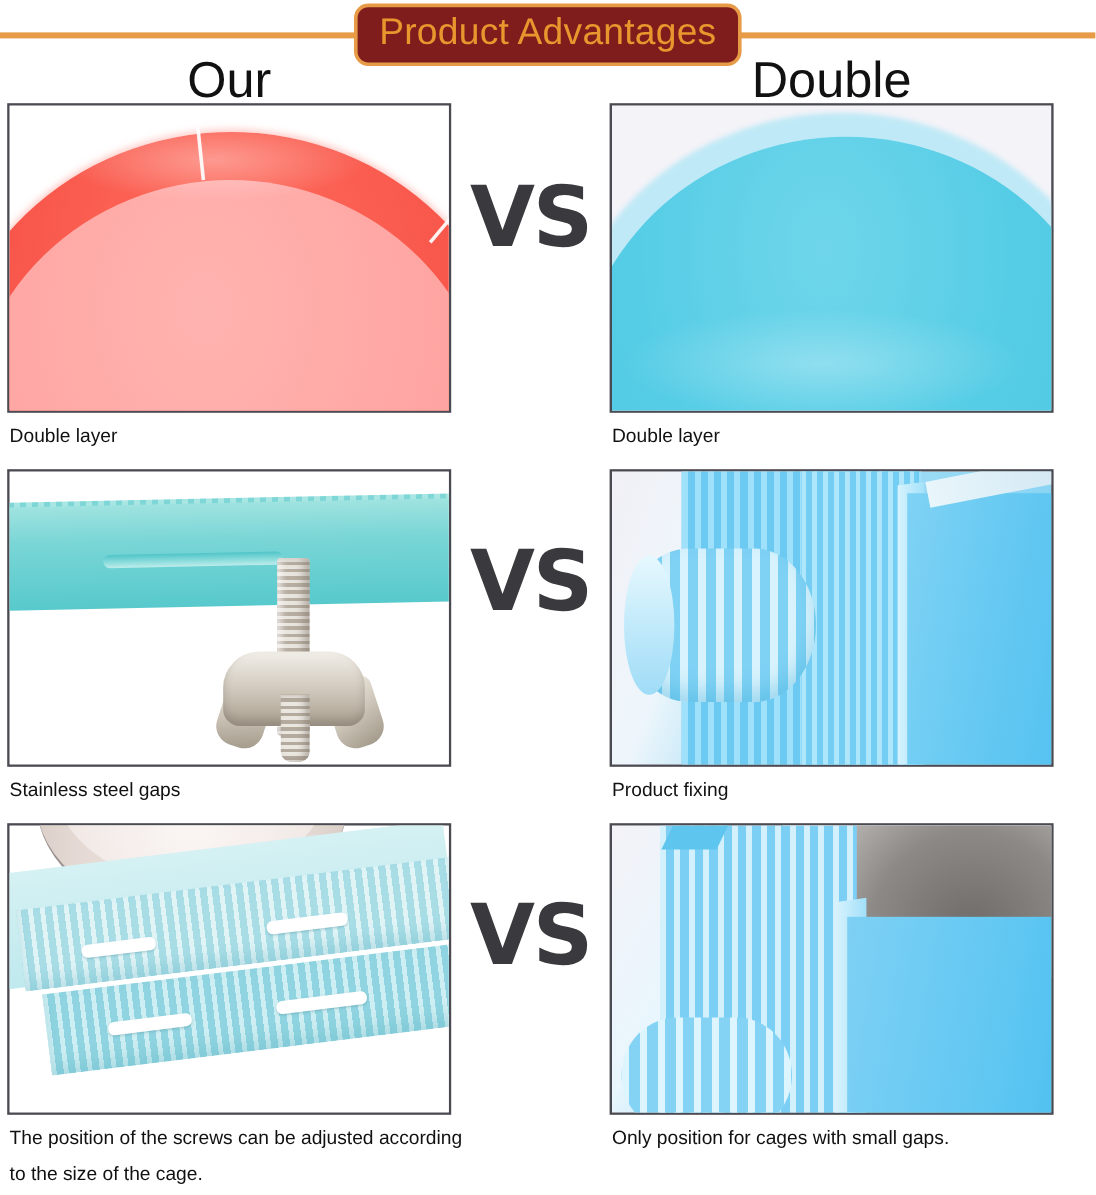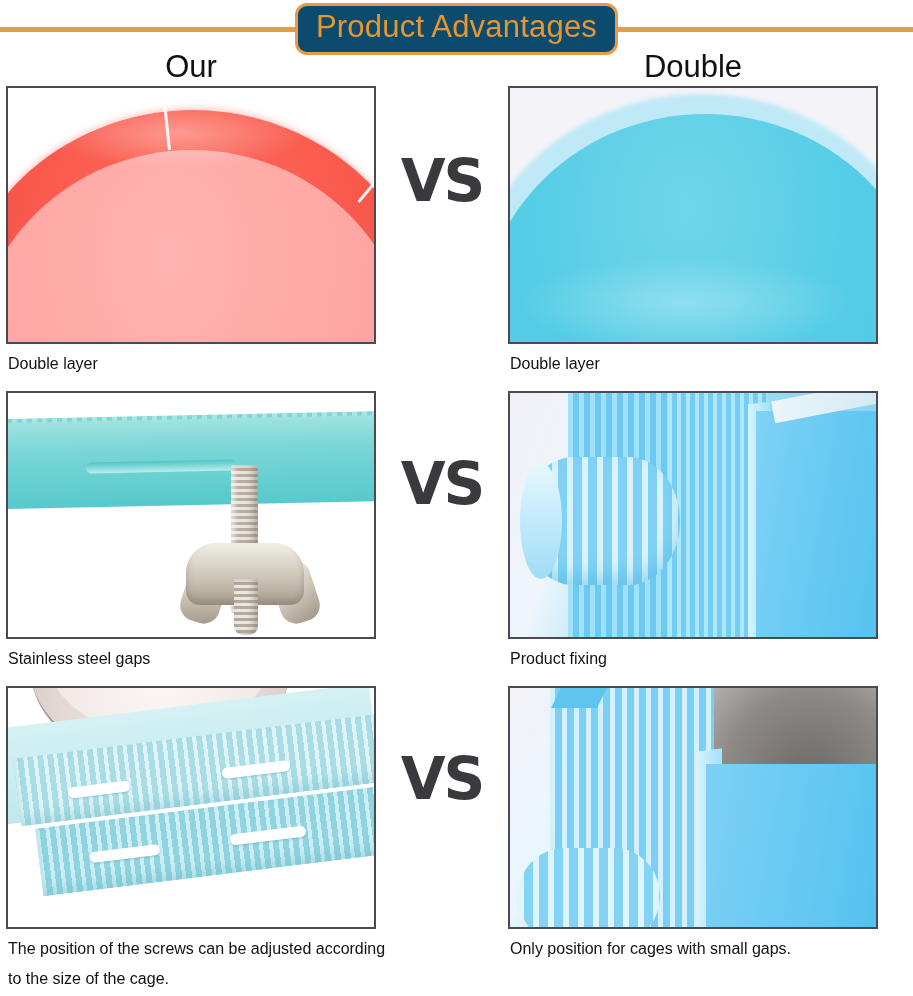--- a/index.html
+++ b/index.html
@@ -29,36 +29,36 @@
     flex: 1 1 auto;
     height: 5px;
     background: #e89b46;
     margin-top: 1px;
   }
   .title-box {
     flex: 0 0 auto;
     border: 3px solid #e89b46;
     border-radius: 12px;
     padding: 2px 18px 6px 18px;
-    background: #0c4a6e;
+    background: #7f1d1d;
     margin: 0 -2px;
   }
   .title-text {
     font-size: 31px;
     line-height: 38px;
     color: #e8962e;
     white-space: nowrap;
     letter-spacing: 0.2px;
   }
 
   
   .col-head {
     position: absolute;
     top: 50px;
-    font-size: 31px;
+    font-size: 42px;
     line-height: 34px;
     color: #111111;
     text-align: center;
   }
   .col-head.our    { left: 6px;   width: 370px; }
   .col-head.others { left: 508px; width: 370px; }
 
   
   .row { position: absolute; left: 0; width: 913px; }
   .row-1 { top: 86px; }
@@ -79,21 +79,21 @@
   .row-2 .photo { height: 248px; }
   .row-3 .photo { height: 243px; }
 
   .vs {
     position: absolute;
     left: 376px;
     width: 132px;
     text-align: center;
     font-family: "DejaVu Sans", sans-serif;
     font-weight: bold;
-    font-size: 58px;
+    font-size: 70px;
     line-height: 86px;
     color: #3a3a3e;
     letter-spacing: -2px;
   }
   .row-1 .vs { top: 52px; }
   .row-2 .vs { top: 50px; }
   .row-3 .vs { top: 50px; }
 
   .caption {
     position: absolute;

